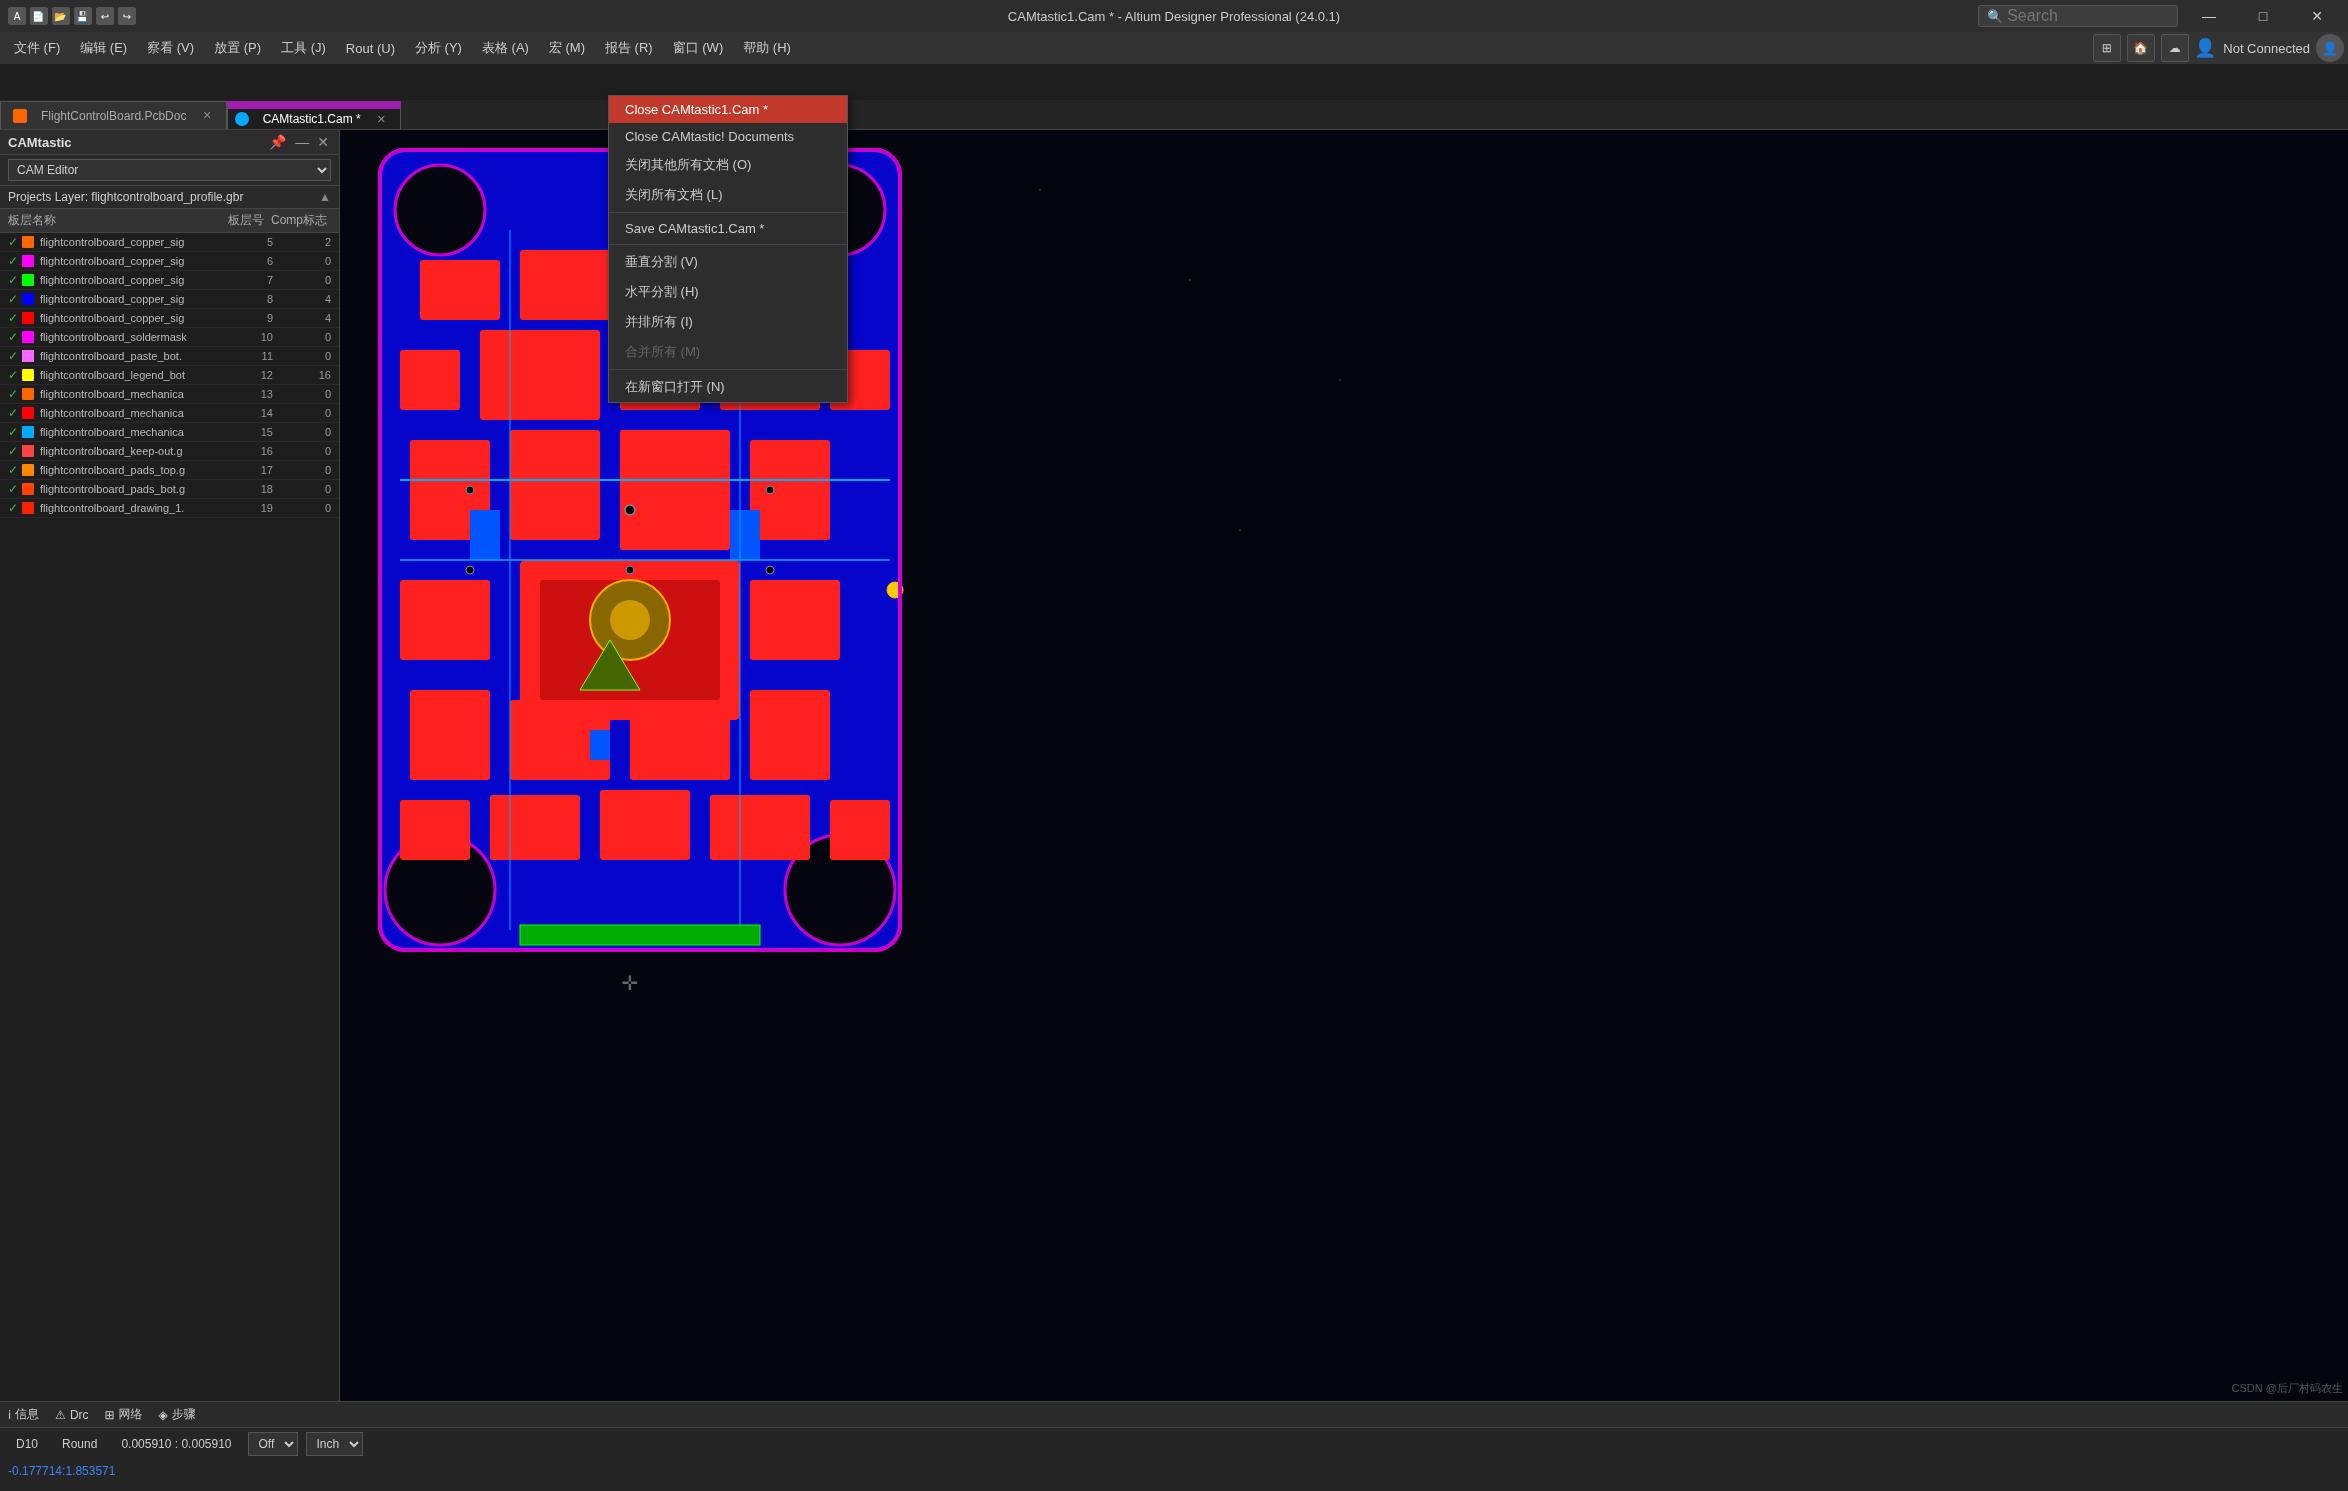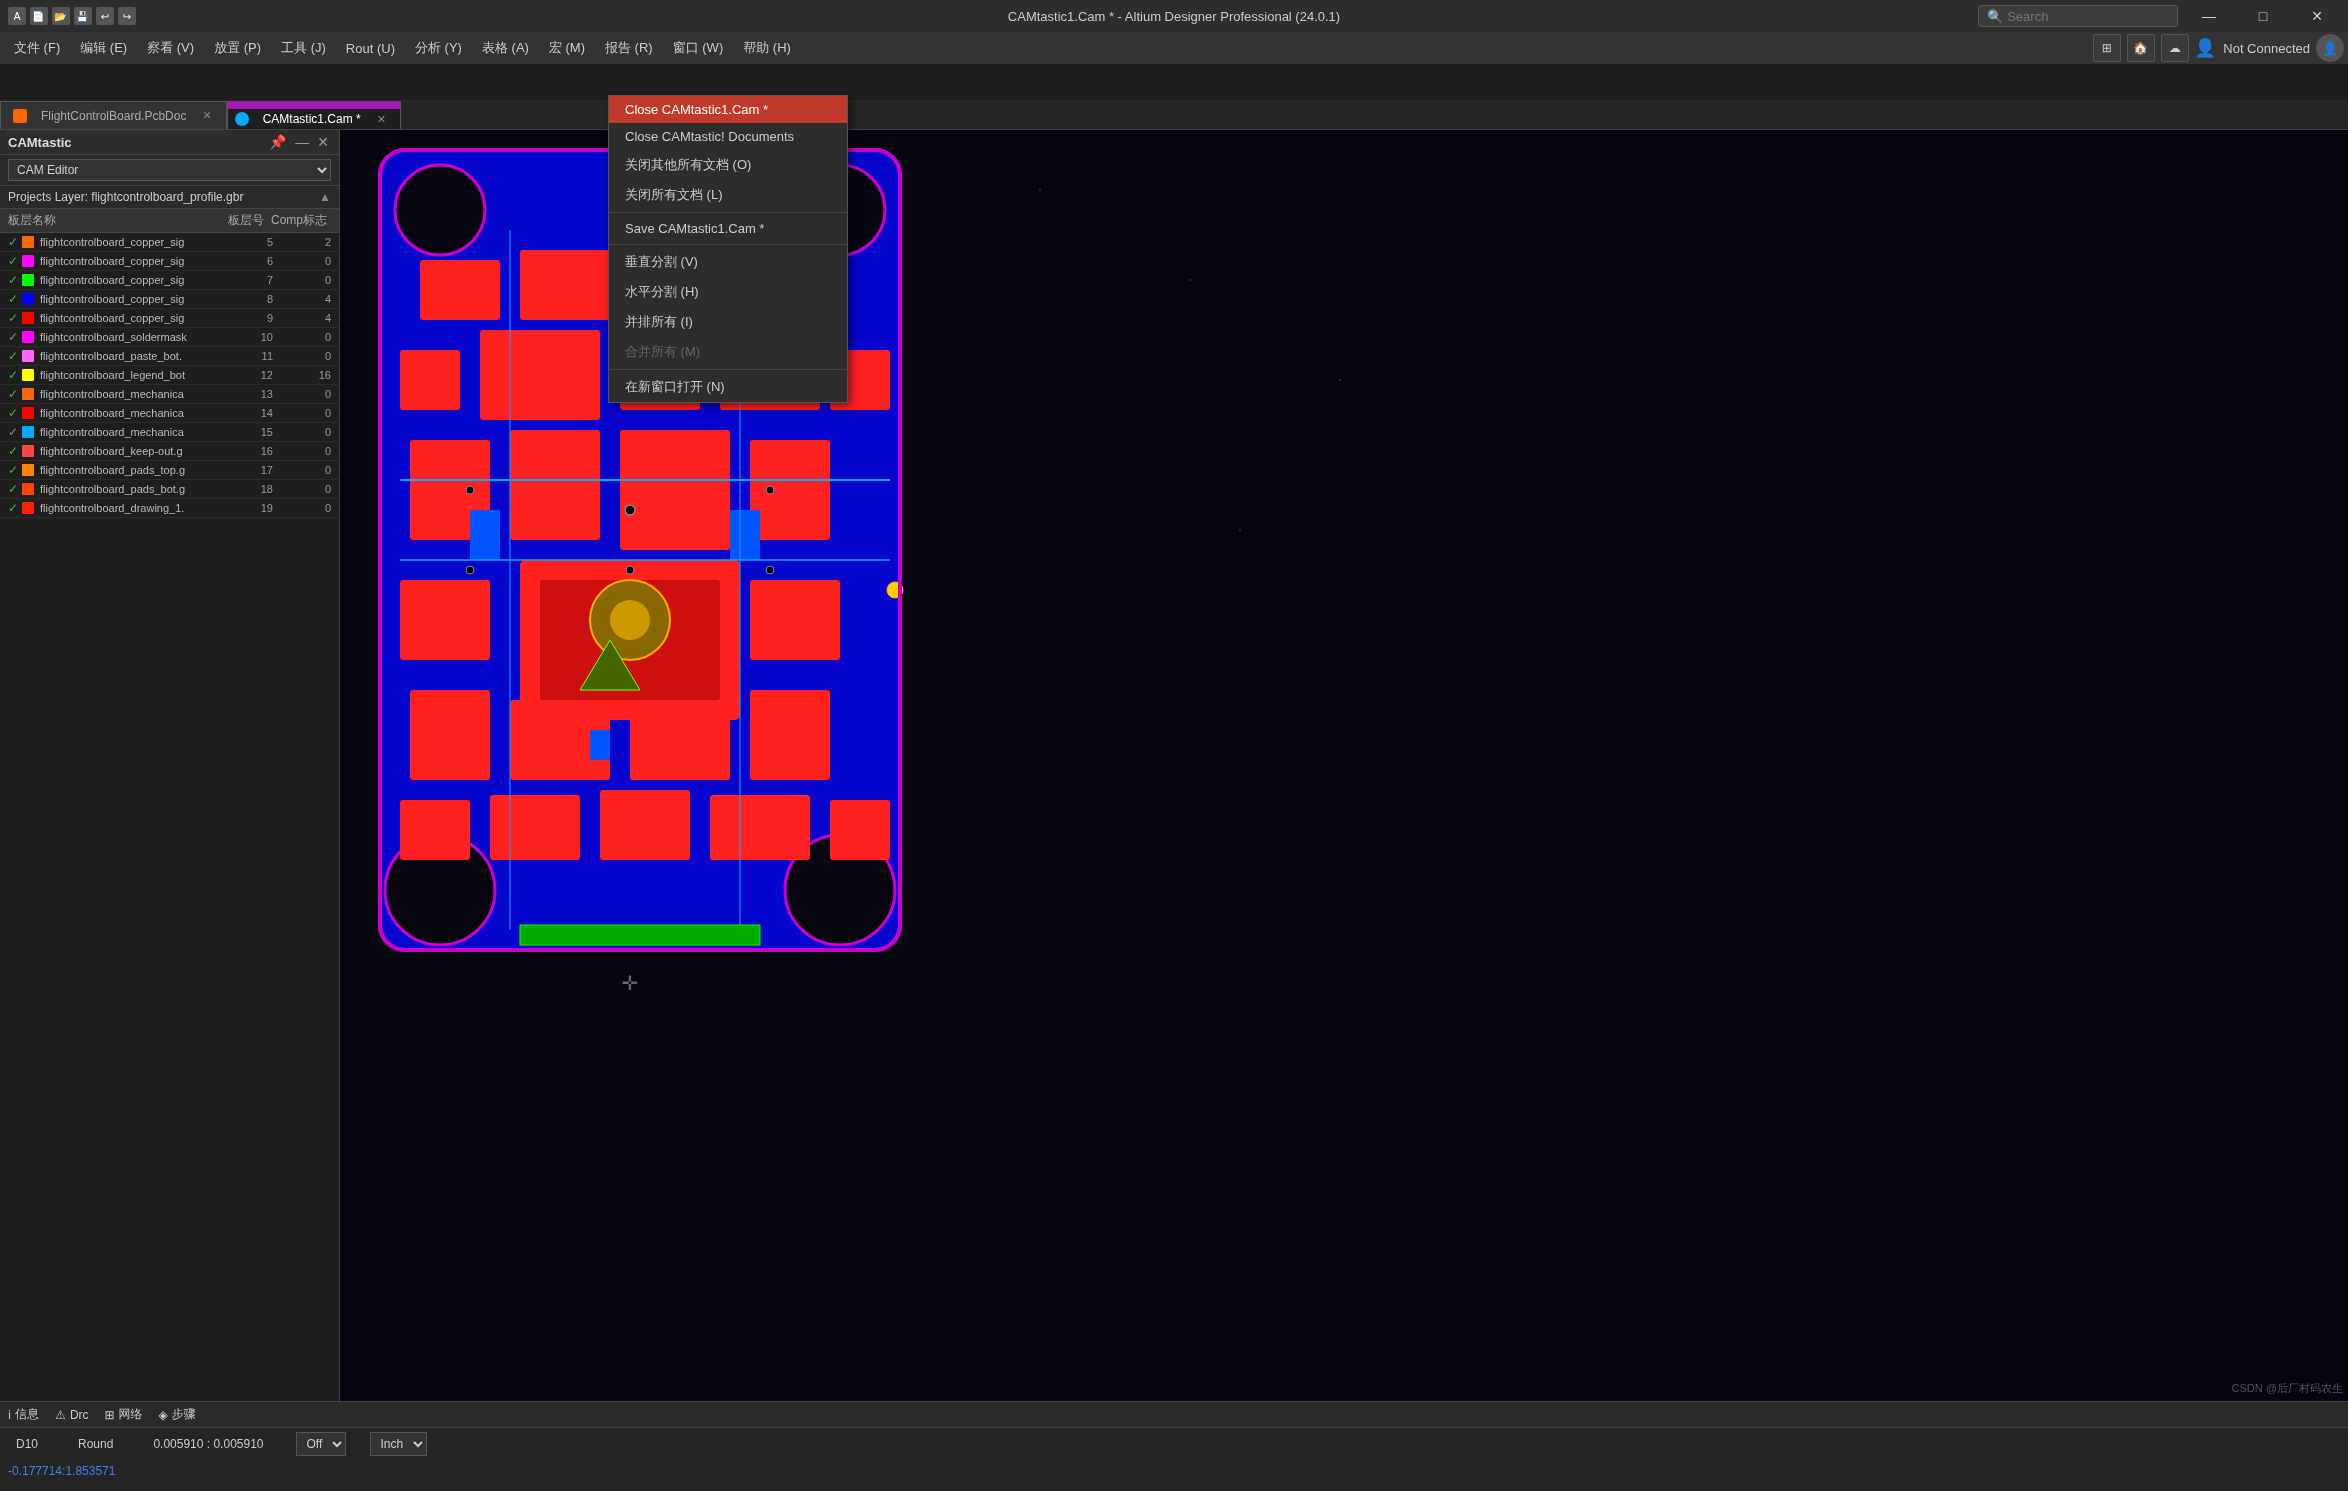--- a/index.html
+++ b/index.html
@@ -77,21 +77,21 @@
       border: 1px solid #555;
       border-radius: 3px;
       padding: 2px 8px;
       width: 200px;
       height: 22px;
     }
     #search-bar input {
       background: transparent;
       border: none;
       color: #ccc;
-      font-size: 13px;
+      font-size: 16px;
       outline: none;
       width: 160px;
     }
 
     
     #menu-bar {
       width: 100%;
       height: 32px;
       background: #333;
       display: flex;
@@ -368,21 +368,21 @@
       align-items: center;
       gap: 4px;
       cursor: pointer;
       color: #ccc;
       font-size: 12px;
     }
     #status-controls {
       display: flex;
       align-items: center;
       padding: 4px 8px;
-      gap: 24px;
+      gap: 8px;
     }
     .status-select {
       background: #333;
       color: #ccc;
       border: 1px solid #555;
       padding: 2px 6px;
       font-size: 12px;
       cursor: pointer;
       height: 24px;
     }

